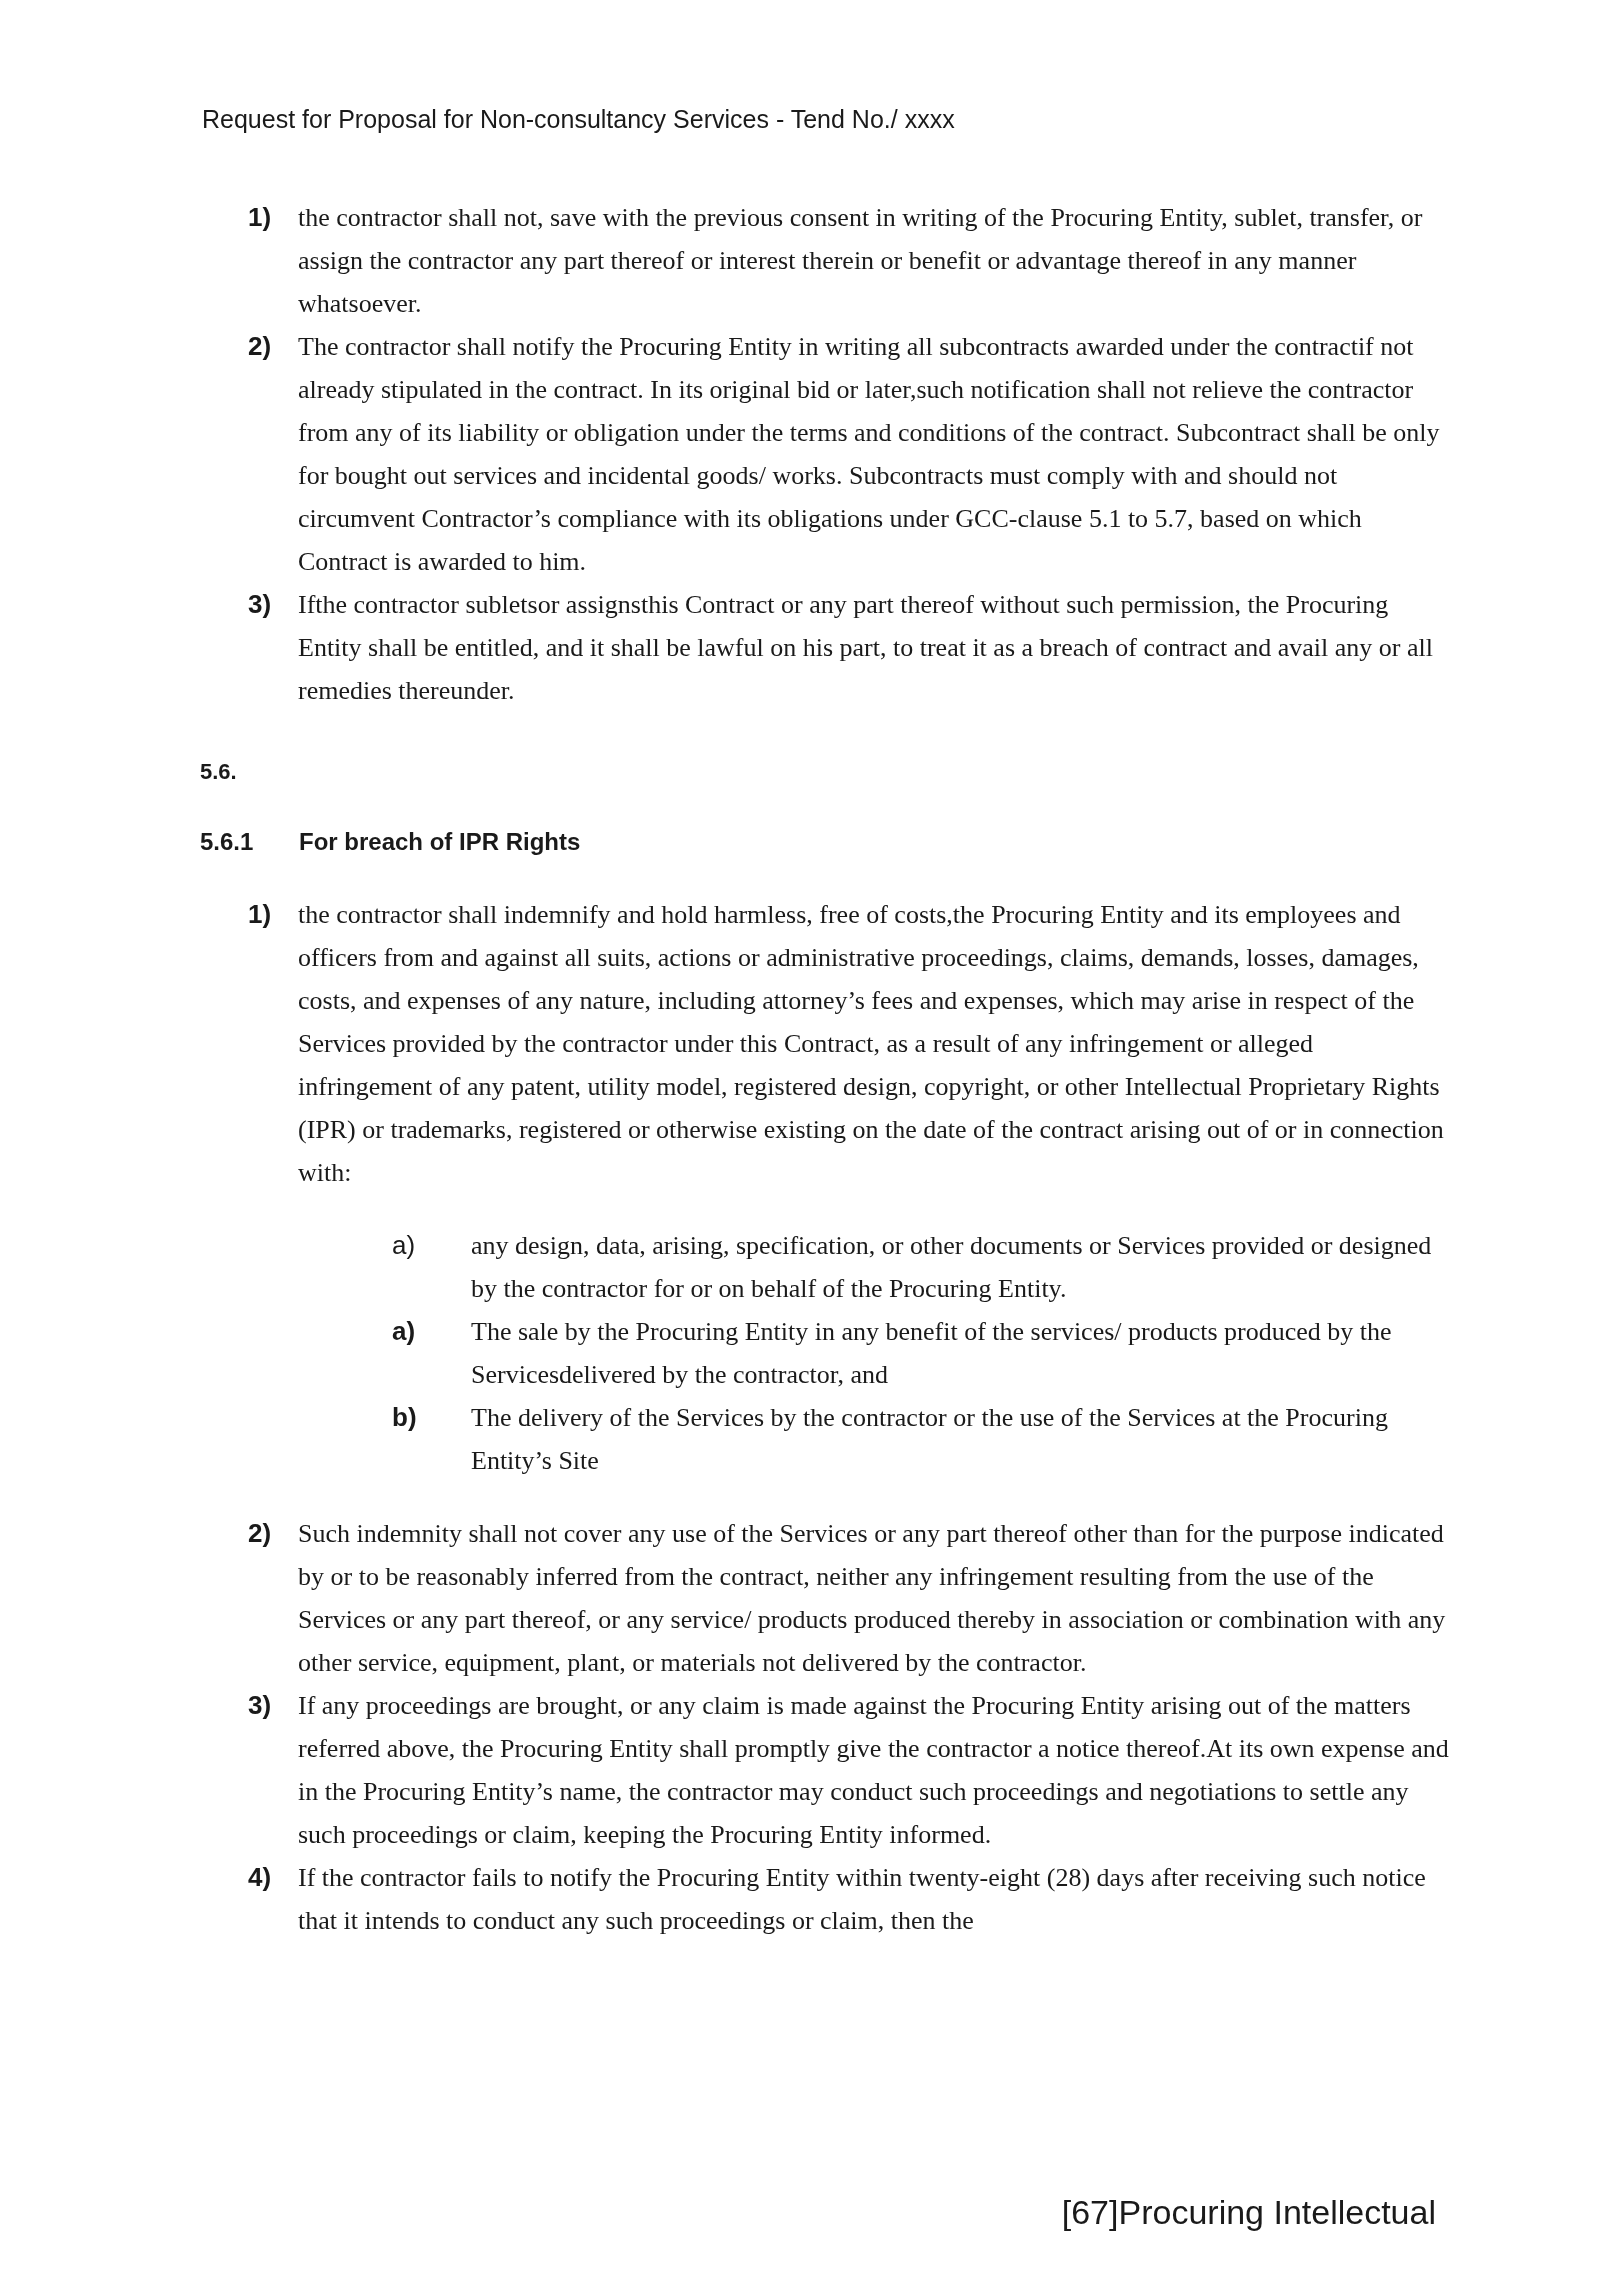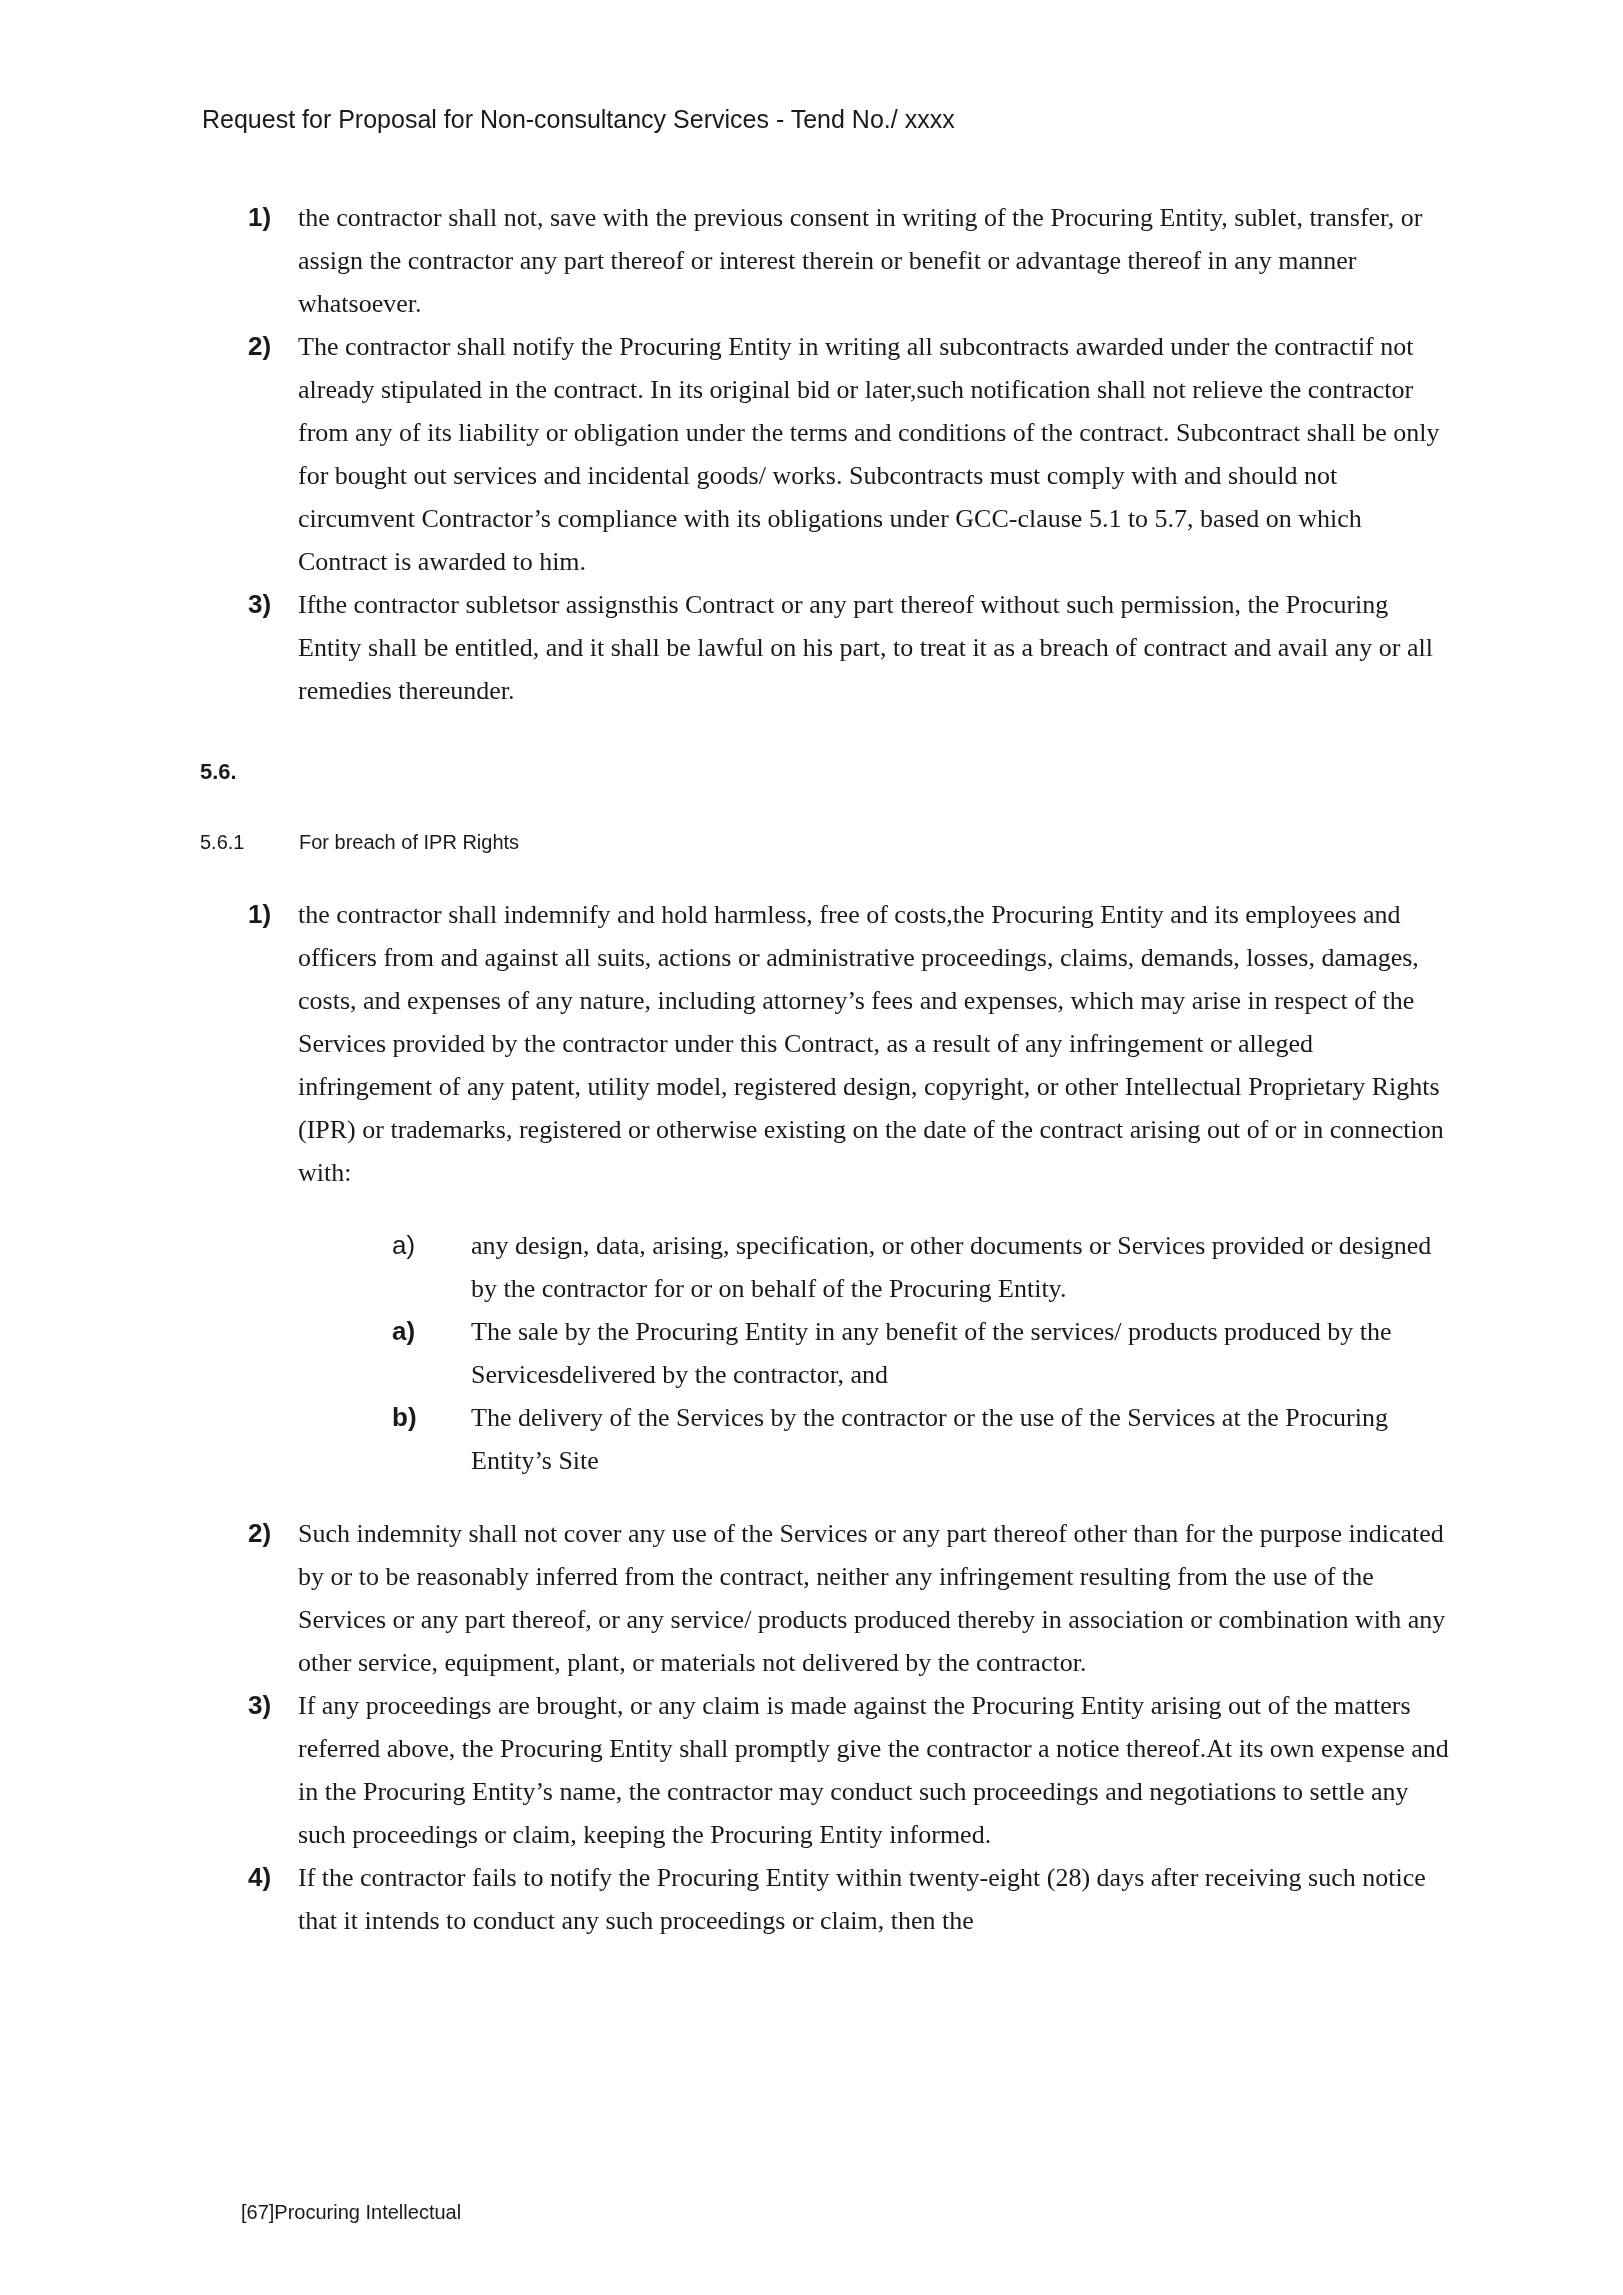--- a/index.html
+++ b/index.html
@@ -57,33 +57,33 @@
     margin-top: 41px;
     margin-bottom: 34px;
     font-size: 22px;
     font-weight: bold;
     line-height: 38px;
   }
   .heading1 .h-num { flex: 0 0 99px; }
   .heading2 {
     display: flex;
     margin-bottom: 34px;
-    font-size: 20px;
-    font-weight: normal;
+    font-size: 24px;
+    font-weight: bold;
     line-height: 34px;
   }
   .heading2 .h-num { flex: 0 0 99px; }
   .footer {
     position: absolute;
     top: 2197px;
     left: 241px;
     right: 187px;
     display: flex;
-    justify-content: flex-start;
-    font-size: 20px;
+    justify-content: flex-end;
+    font-size: 34px;
     line-height: 31px;
   }
 </style>
 </head>
 <body>
 
 <div class="page">
 
   <div class="header">Request for Proposal for Non-consultancy Services - Tend No./ xxxx</div>
 

